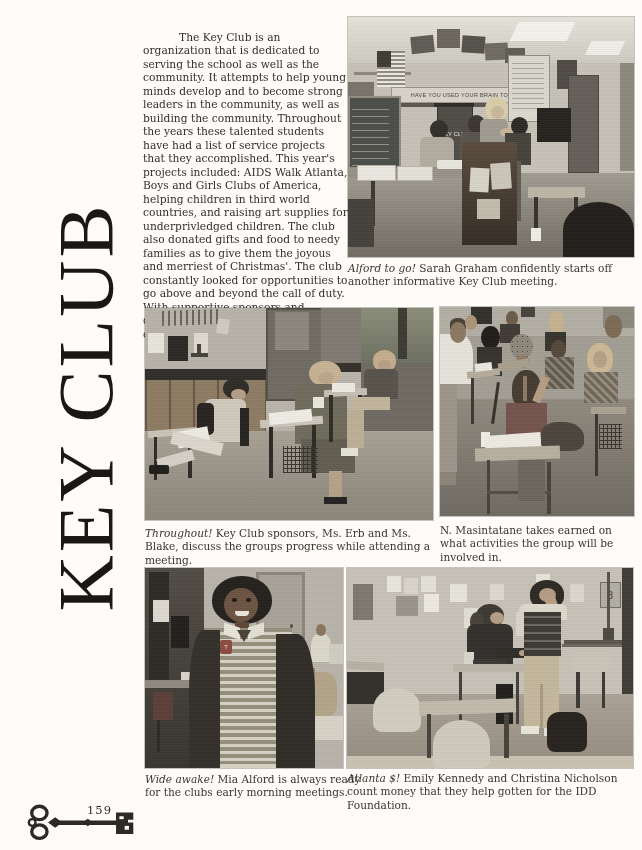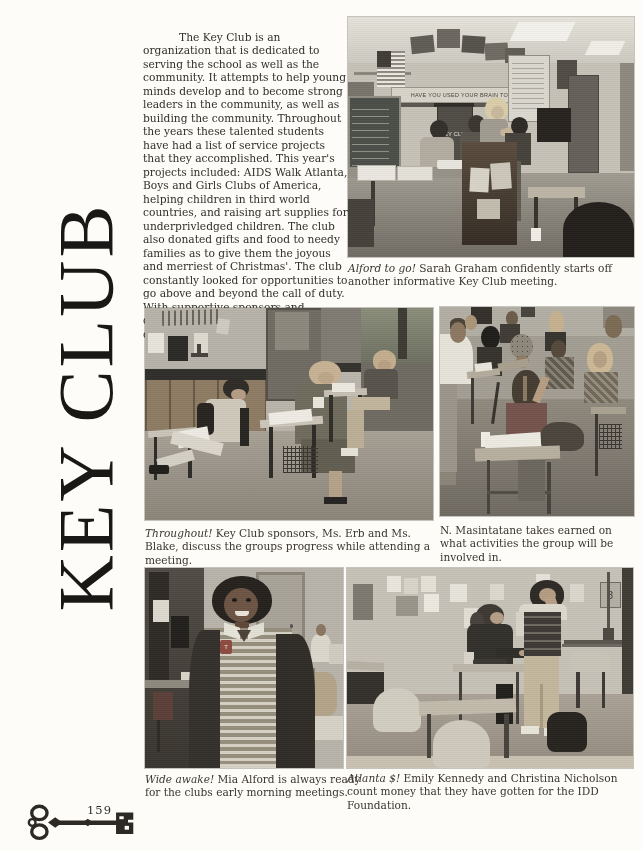--- a/index.html
+++ b/index.html
@@ -281,21 +281,21 @@
   <div style="left:80%;top:52%;width:1.3%;height:18%;background:#3c3934;"></div>
   <div style="left:89%;top:52%;width:1.3%;height:18%;background:#3c3934;"></div>
   <div style="left:70%;top:72%;width:14%;height:20%;border-radius:30% 30% 20% 20%;background:#26231f;"></div>
   <div style="left:9%;top:60%;width:17%;height:22%;border-radius:50% 50% 20% 20%;background:#d2cdc1;"></div>
   <div style="left:25%;top:66%;width:34%;height:7%;background:#c2bbac;transform:rotate(-2deg);"></div>
   <div style="left:28%;top:73%;width:1.5%;height:22%;background:#45423c;"></div>
   <div style="left:55%;top:73%;width:1.5%;height:22%;background:#45423c;"></div>
   <div style="left:30%;top:76%;width:20%;height:24%;border-radius:50% 50% 15% 15%;background:#cfcabd;"></div>
 </div>
 <div class="caption" style="left:347px;top:772px;width:290px;">
-  <span class="lead">Atlanta $!</span><span> Emily Kennedy and Christina Nicholson count money that they have gotten  for the IDD Foundation.</span>
+  <span class="lead">Atlanta $!</span><span> Emily Kennedy and Christina Nicholson count money that they help gotten  for the IDD Foundation.</span>
 </div>
 
 <div id="page-number">159</div>
 <svg id="key-art" width="117" height="46" viewBox="0 0 240 96">
   <g fill="none" stroke="#2d2a26">
     <ellipse cx="30" cy="27" rx="16" ry="14" stroke-width="7"></ellipse>
     <ellipse cx="30" cy="66" rx="16" ry="14" stroke-width="7"></ellipse>
     <circle cx="15" cy="47" r="7" stroke-width="5"></circle>
   </g>
   <g fill="#2d2a26">

